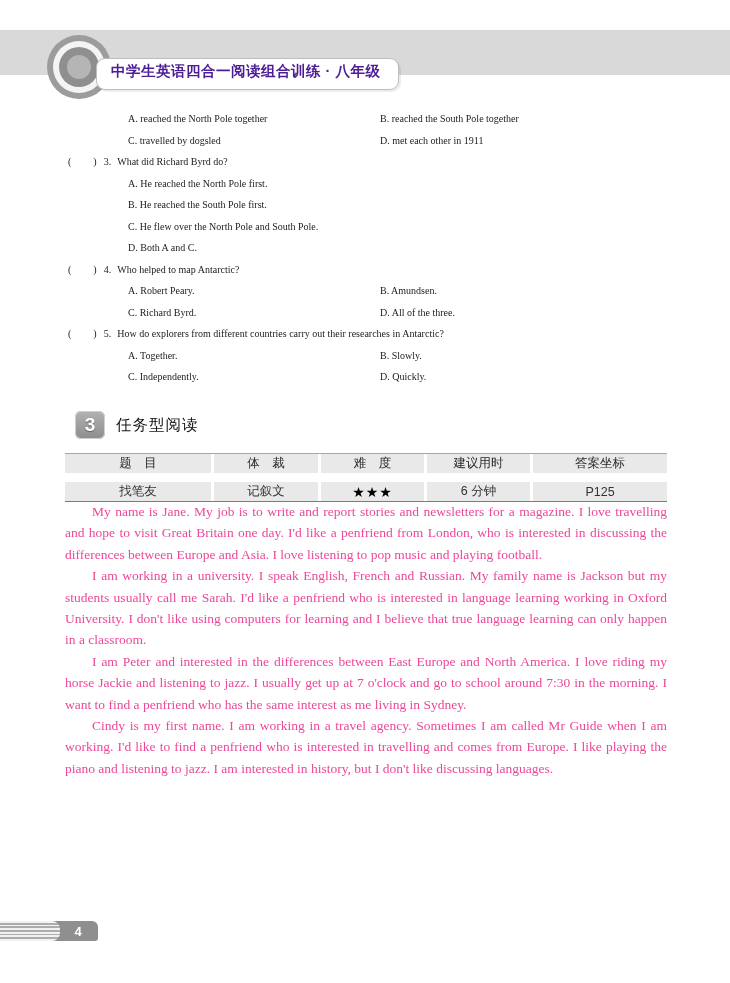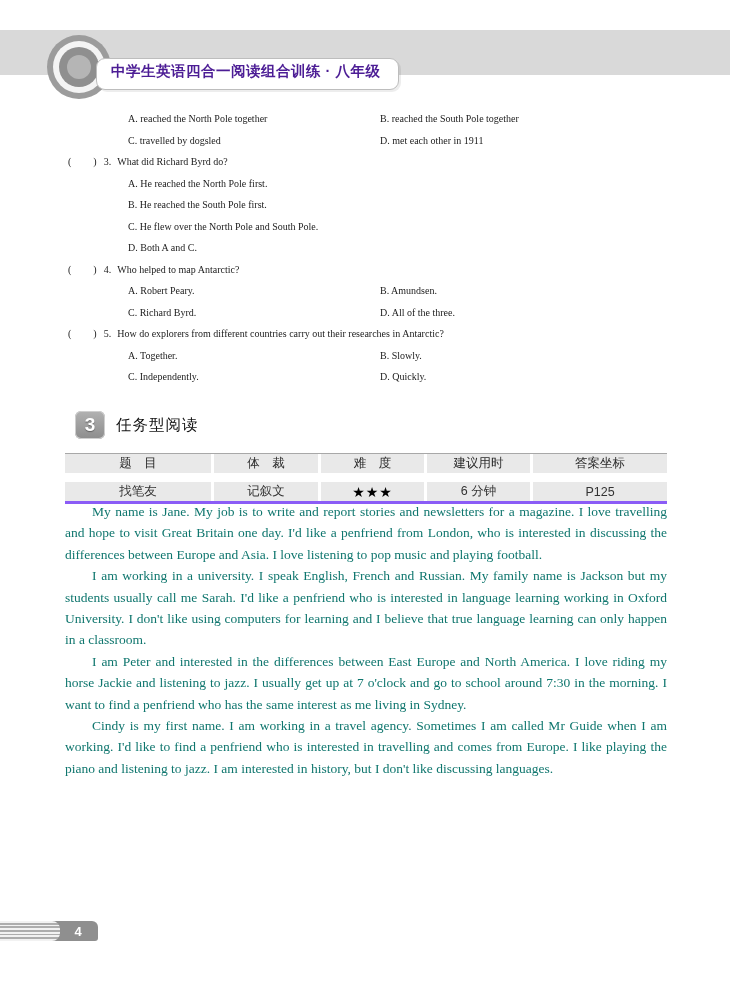--- a/index.html
+++ b/index.html
@@ -30,32 +30,32 @@
   .single-opt{padding-left:63px;}
   
   .section-head{position:absolute;top:411px;left:75px;display:flex;align-items:center;}
   .section-badge{width:30px;height:28px;border-radius:6px;background:linear-gradient(#b2b2b2,#8d8d8d);
     color:#ffffff;font-family:"Liberation Sans", sans-serif;font-weight:bold;font-size:19px;
     display:flex;align-items:center;justify-content:center;text-shadow:0 1px 1px #5f5f5f;
     box-shadow:inset 0 0 0 1px #cfcfcf;}
   .section-title{margin-left:11px;font-family:"Liberation Sans", sans-serif;font-weight:normal;
     font-size:15.5px;color:#111;letter-spacing:1px;}
   
-  .info-table{position:absolute;top:453px;left:65px;width:602px;border-top:1px solid #a8a8a8;border-bottom:3px solid #8b5cf6;
+  .info-table{position:absolute;top:453px;left:65px;width:602px;border-top:1px solid #a8a8a8;border-bottom:1px solid #8b5cf6;
     font-family:"Liberation Sans", sans-serif;font-size:12.5px;color:#333;}
   .t-row{display:flex;height:19px;margin-top:9px;}
   .t-row:first-child{margin-top:0;}
   .t-cell{background:#e9e9e9;display:flex;align-items:center;justify-content:center;margin-right:3px;}
   .t-cell:last-child{margin-right:0;}
   .c0{width:146px;}.c1{width:104px;}.c2{width:103px;}.c3{width:103px;}.c4{flex:1;}
   .t-head .t-cell{color:#2a2a2a;}
   .stars{font-size:14px;color:#000;letter-spacing:1px;}
   
   .passage{position:absolute;top:501px;left:65px;width:602px;
-    font-size:13.5px;line-height:21.4px;text-align:justify;color:#0f766e;}
+    font-size:13.5px;line-height:21.4px;text-align:justify;color:#ec4899;}
   .passage p{margin:0;text-indent:2em;}
   
   .page-band{position:absolute;top:921px;left:0;width:98px;height:20px;background:#8f8f8f;
     border-radius:0 6px 3px 0;}
   .page-stripes{position:absolute;top:0;left:0;width:60px;height:20px;
     background:repeating-linear-gradient(to bottom,#f2f2f2 0 1.8px,#adadad 1.8px 3.6px);
     border-radius:0 8px 8px 0;}
   .page-num{position:absolute;top:0;left:60px;width:36px;height:20px;display:flex;align-items:center;justify-content:center;
     color:#ffffff;font-family:"Liberation Sans", sans-serif;font-size:13px;font-weight:bold;}
 </style>

